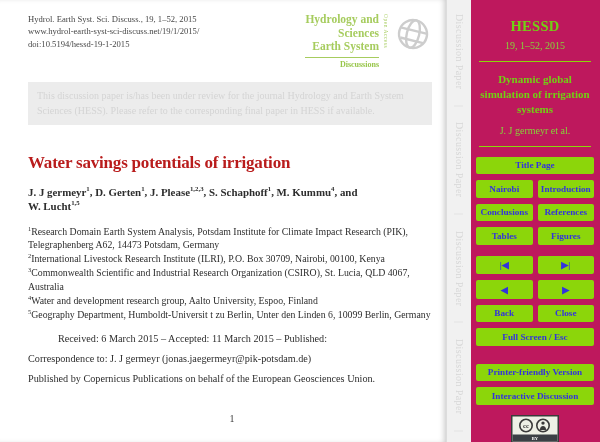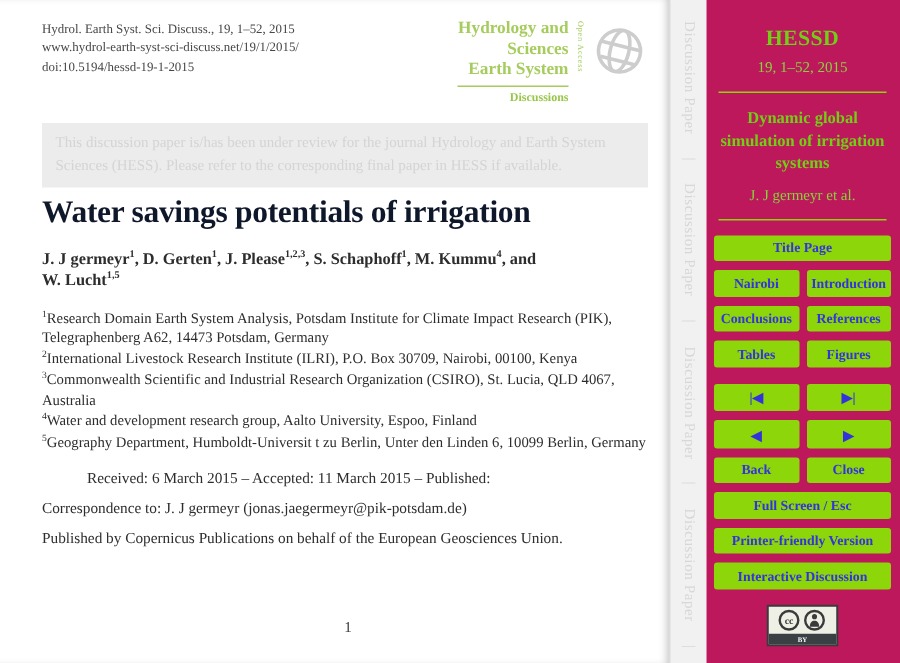--- a/index.html
+++ b/index.html
@@ -17,21 +17,21 @@
   .logo-name { text-align:right; color:#a6cc5e; font-size:11.5px; font-weight:bold;
                line-height:1.18; padding-bottom:3px; border-bottom:1px solid #a6cc5e; }
   .logo-disc { text-align:right; color:#98c64a; font-size:8px; font-weight:bold; margin-top:2px; }
   .open-access { writing-mode:vertical-rl; font-size:5.5px; color:#a6cc5e;
                  margin:1px 3px 0 4px; letter-spacing:.5px; }
   .globe { margin-top:0; }
 
   .banner { margin-top:13px; width:404px; background:#ececec; color:#d4d4d4;
             font-size:10px; line-height:1.55; padding:6px 9px; }
 
-  .title { margin-top:3px; color:#0f172a; font-weight:bold; font-size:21px;
+  .title { margin-top:27px; color:#b91c1c; font-weight:bold; font-size:17px;
            line-height:1.24; letter-spacing:-0.2px; }
   .title div { white-space:nowrap; }
 
   .authors { margin-top:12px; font-size:10.9px; font-weight:bold; color:#2d2d2d;
              line-height:1.3; width:408px; }
   .authors sup { font-size:6.8px; font-weight:bold; }
 
   .affils { margin-top:12px; font-size:9.8px; color:#2d2d2d; line-height:1.32; width:406px; }
   .affils sup { font-size:6.4px; }
 
@@ -56,21 +56,21 @@
   .sb-title { font-size:11px; font-weight:bold; color:#72d014; line-height:1.35; padding:0 2px; }
   .sb-auth { font-size:10px; color:#86d43a; margin-top:8px; }
 
   .btn-grid { display:grid; grid-template-columns:1fr 1fr; column-gap:5px; row-gap:6px;
               margin-top:2px; }
   .btn { background:#8cd60a; color:#3333dd; font-size:9.2px; font-weight:bold;
          padding:3.5px 0 4px; border-radius:2px; text-align:center; cursor:pointer;
          white-space:nowrap; overflow:hidden; }
   .btn.wide { grid-column:1 / span 2; }
   .mtA { margin-top:5px; }   
-  .mtB { }  
+  .mtB { margin-top:12px; }  
 
   .cc-wrap { margin-top:10px; display:flex; justify-content:center; }
 </style>
 </head>
 <body>
 
 <div class="page-wrap">
 
   <div class="main">
 

